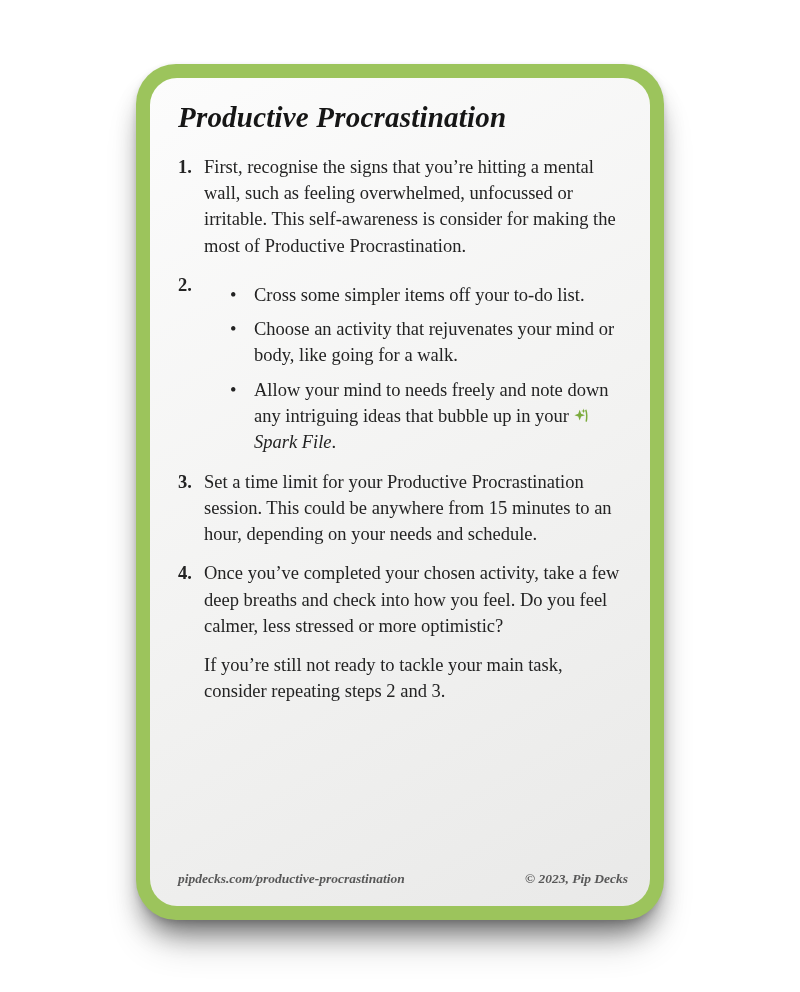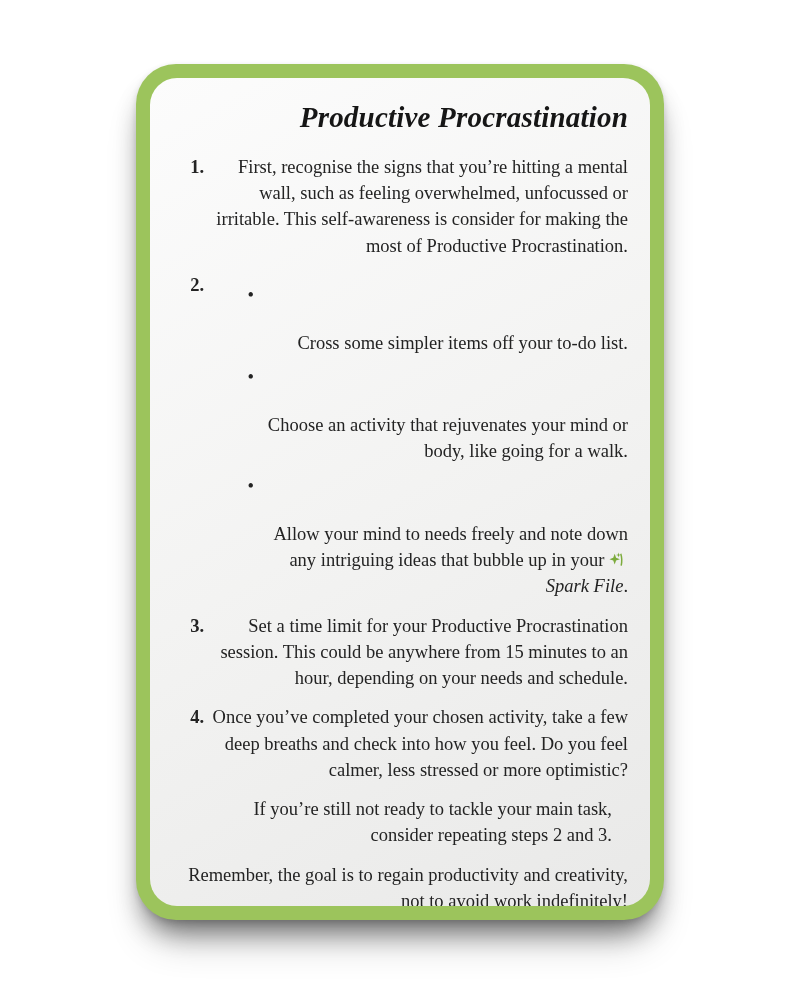--- a/index.html
+++ b/index.html
@@ -37,21 +37,20 @@
     height: 100%;
     border-radius: 27px;
     background: linear-gradient(150deg, #fcfcfc 0%, #f3f3f2 50%, #e9e9e8 100%);
     padding: 24px 22px 18px 28px;
     display: flex;
     flex-direction: column;
     overflow: hidden;
     color: #232323;
     font-size: 18.5px;
     line-height: 1.42;
-    text-align: right;
   }
   .card-title {
     margin: 0 0 20px 0;
     font-size: 29px;
     line-height: 1.1;
     font-weight: bold;
     font-style: italic;
     color: #161616;
     letter-spacing: 0.2px;
   }
@@ -71,21 +70,21 @@
   }
   .bullet {
     display: flex;
     margin-bottom: 8px;
   }
   .bullet:last-child { margin-bottom: 0; }
   .bullet-marker {
     flex: 0 0 24px;
     width: 24px;
   }
-  .bullet-body { flex: 1; margin-top: 48px; }
+  .bullet-body { flex: 1; }
   .para {
     margin: 0 16px 13px 26px;
   }
   .closing {
     margin: 0;
   }
   .spark-icon-svg {
     display: inline-block;
     width: 17px;
     height: 17px;
@@ -158,21 +157,20 @@
         <div class="step-body">Set a time limit for your Productive Procrastination session. This could be anywhere from 15 minutes to an hour, depending on your needs and schedule.</div>
       </div>
 
       <div class="step">
         <span class="step-number">4.</span>
         <div class="step-body">Once you’ve completed your chosen activity, take a few deep breaths and check into how you feel. Do you feel calmer, less stressed or more optimistic?</div>
       </div>
 
       <div class="para">If you’re still not ready to tackle your main task, consider repeating steps 2 and 3.</div>
 
-      <div class="closing">Remember, the goal is to regain productivity and creativity, not to avoid work indefinitely!</div>
 
       <div class="card-footer">
         <span>pipdecks.com/productive-procrastination</span>
         <span>© 2023, Pip Decks</span>
       </div>
 
     </div>
   </div>
 </div>
 

